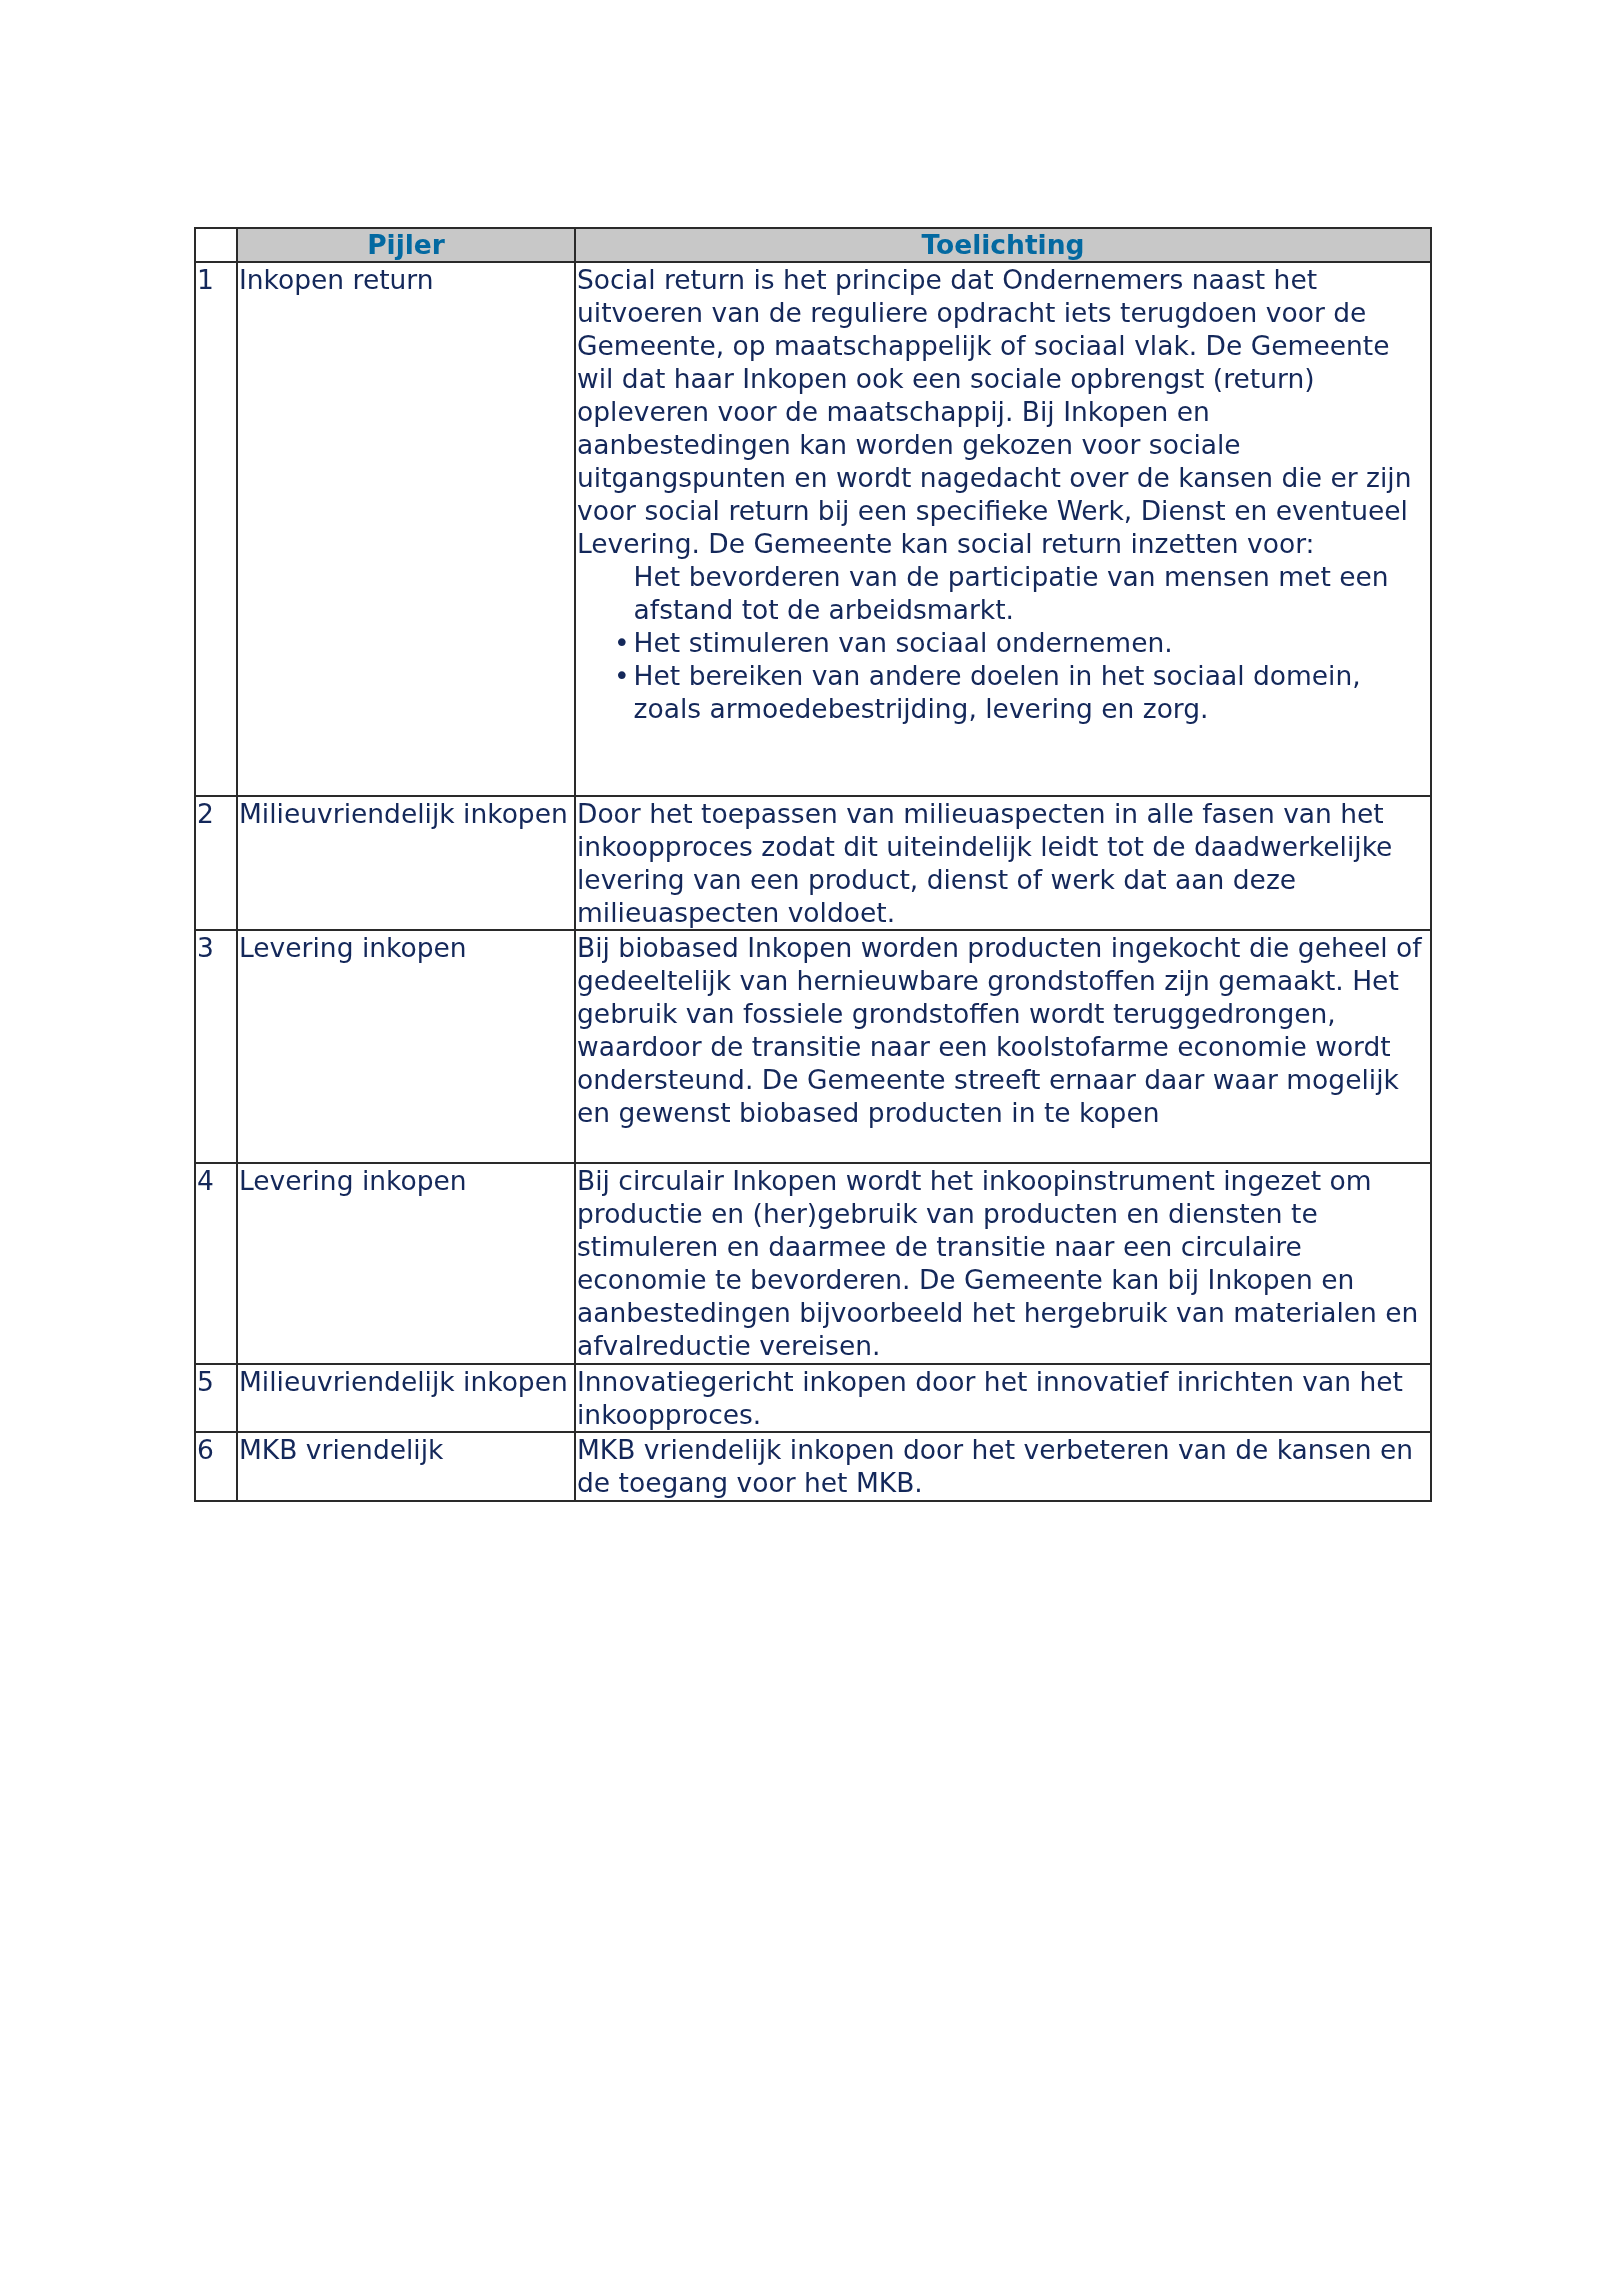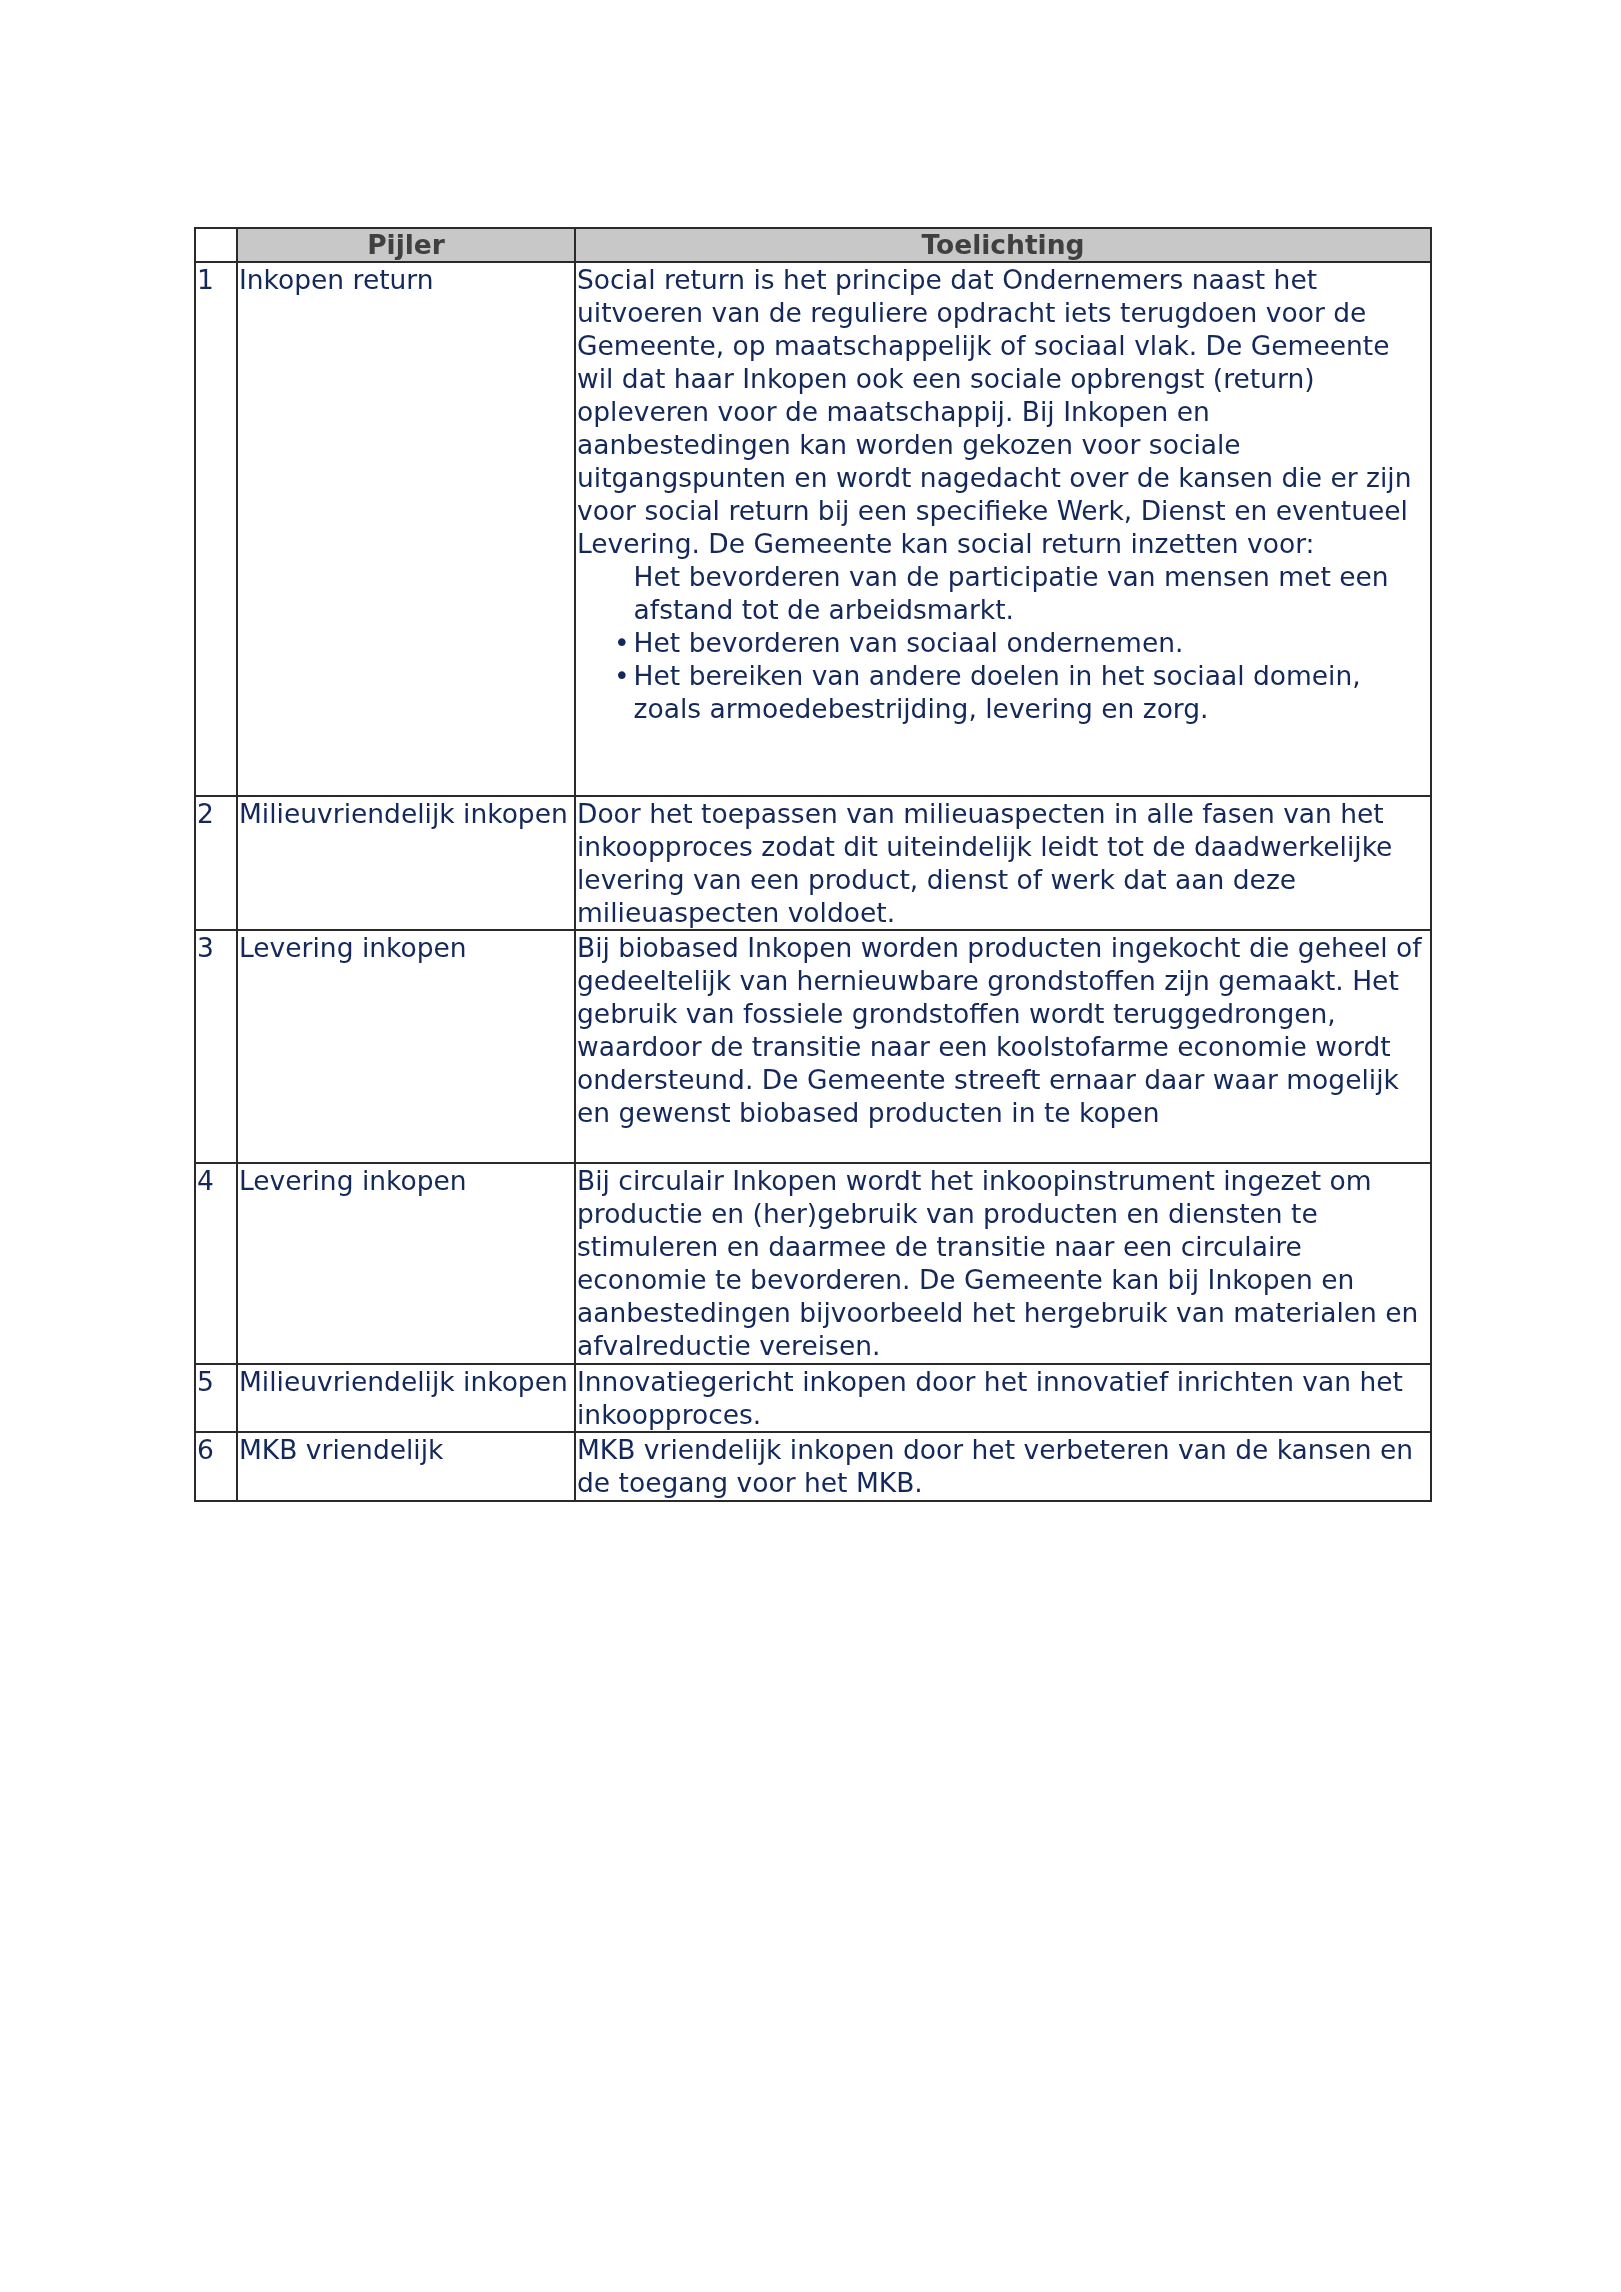--- a/index.html
+++ b/index.html
@@ -32,21 +32,21 @@
       font-size: 26.5px;
       line-height: 33px;
       color: #14285a;
       font-weight: normal;
       text-align: left;
     }
     table.pillars th {
       background: #c8c8c8;
       font-weight: bold;
       text-align: center;
-      color: #404040;
+      color: #0369a1;
       height: 32px;
       line-height: 32px;
       padding: 0;
     }
     table.pillars th.blank {
       background: #ffffff;
     }
     col.c-num { width: 42px; }
     col.c-pijler { width: 338px; }
     col.c-toel { width: 856px; }
@@ -98,21 +98,21 @@
         <td>Inkopen return</td>
         <td class="desc">
           <span class="para">Social return is het principe dat Ondernemers naast het uitvoeren van de reguliere opdracht iets terugdoen voor de Gemeente, op maatschappelijk of sociaal vlak. De Gemeente wil dat haar Inkopen ook een sociale opbrengst (return) opleveren voor de maatschappij. Bij Inkopen en aanbestedingen kan worden gekozen voor sociale uitgangspunten en wordt nagedacht over de kansen die er zijn voor social return bij een specifieke Werk, Dienst en eventueel Levering. De Gemeente kan social return inzetten voor:</span>
           <ul class="bullets">
             <li>
               <span class="dot"></span>
               <span>Het bevorderen van de participatie van mensen met een afstand tot de arbeidsmarkt.</span>
             </li>
             <li>
               <span class="dot">•</span>
-              <span>Het bevorderen van sociaal ondernemen.</span>
+              <span>Het stimuleren van sociaal ondernemen.</span>
             </li>
             <li>
               <span class="dot">•</span>
               <span>Het bereiken van andere doelen in het sociaal domein, zoals armoedebestrijding, levering en zorg.</span>
             </li>
           </ul>
         </td>
       </tr>
       <tr class="r2">
         <td class="num">2</td>

